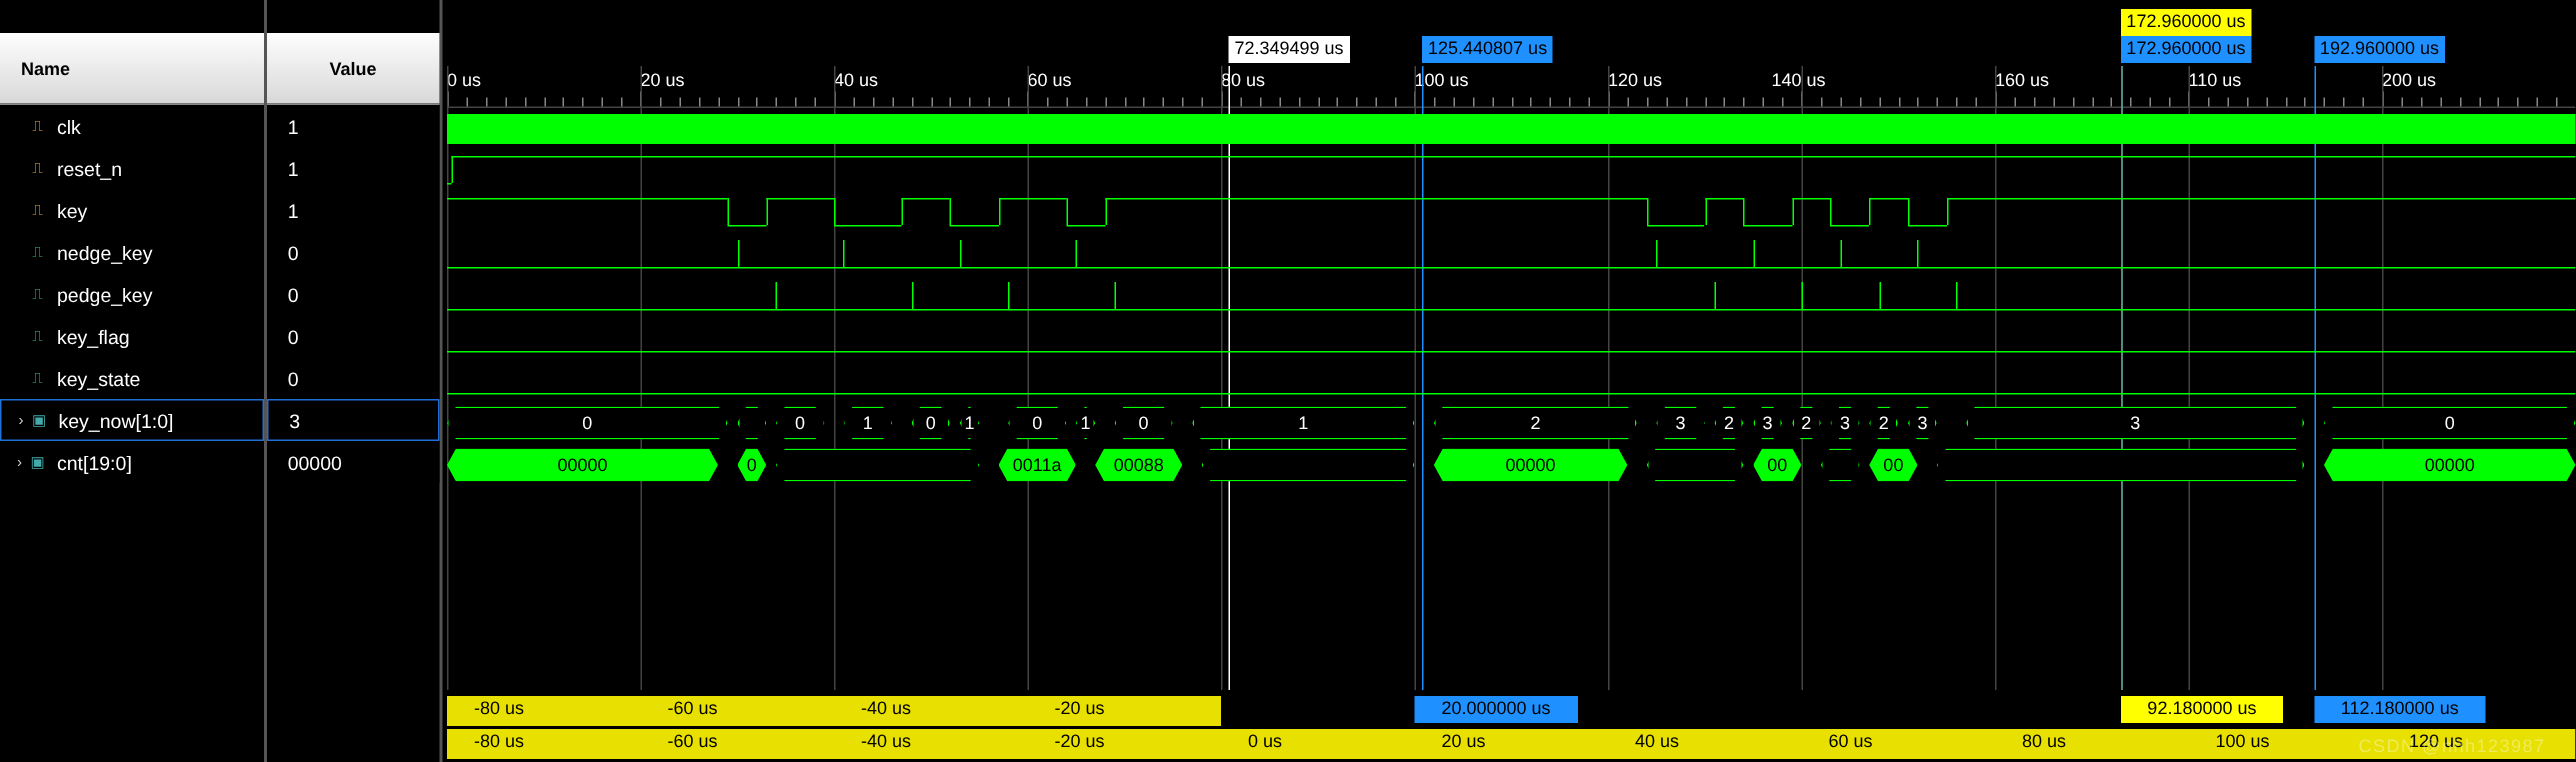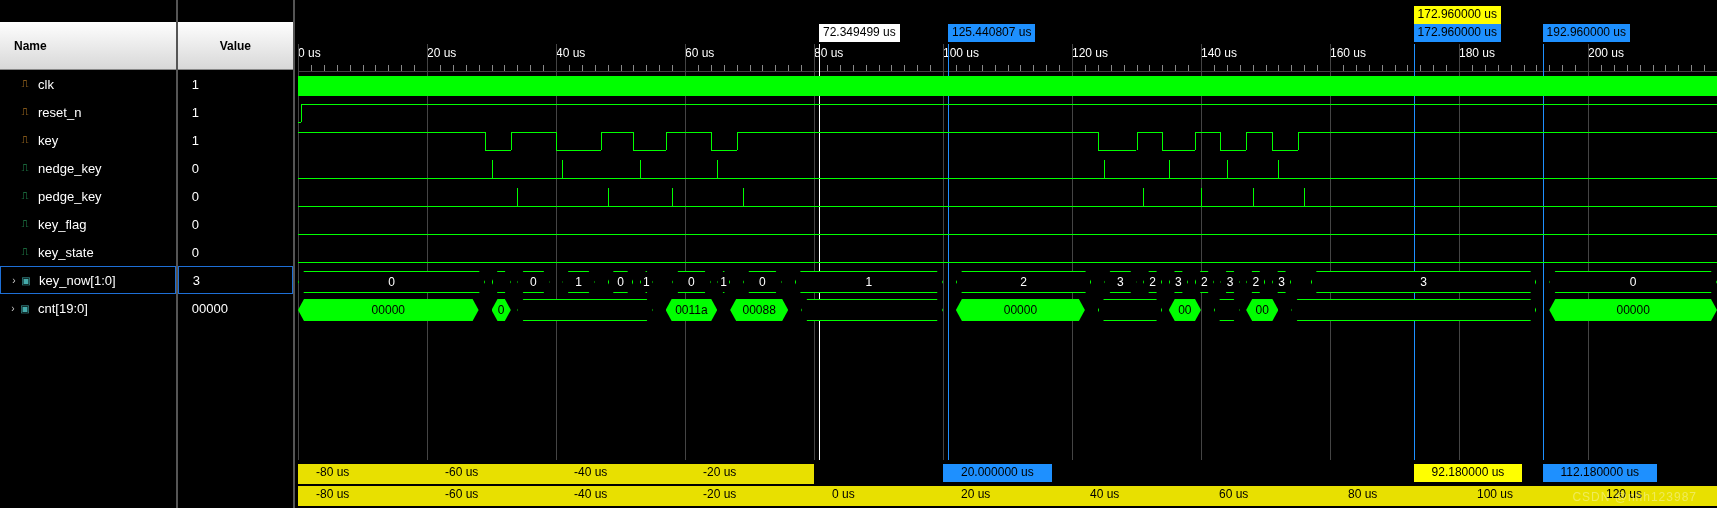--- a/index.html
+++ b/index.html
@@ -258,23 +258,23 @@
 
   <div class="ruler-top">
     <div id="ruler-majors">
         <div class="maj" style="left: 0px;">0 us</div>
         <div class="maj" style="left: 129px;">20 us</div>
         <div class="maj" style="left: 258px;">40 us</div>
         <div class="maj" style="left: 387px;">60 us</div>
         <div class="maj" style="left: 516px;">80 us</div>
         <div class="maj" style="left: 645px;">100 us</div>
         <div class="maj" style="left: 774px;">120 us</div>
-        <div class="maj" style="left: 903px;">140 us</div>
+        <div class="maj" style="left: 883px;">140 us</div>
         <div class="maj" style="left: 1032px;">160 us</div>
-        <div class="maj" style="left: 1161px;">180 us</div>
+        <div class="maj" style="left: 1161px;">110 us</div>
         <div class="maj" style="left: 1290px;">200 us</div>
       </div>
     <div class="tick-row" id="ruler-ticks">
         <div class="tick maj-t" style="left: 0px;"></div>
         <div class="tick" style="left: 12.9px;"></div>
         <div class="tick" style="left: 25.8px;"></div>
         <div class="tick" style="left: 38.7px;"></div>
         <div class="tick" style="left: 51.6px;"></div>
         <div class="tick" style="left: 64.5px;"></div>
         <div class="tick" style="left: 77.4px;"></div>

